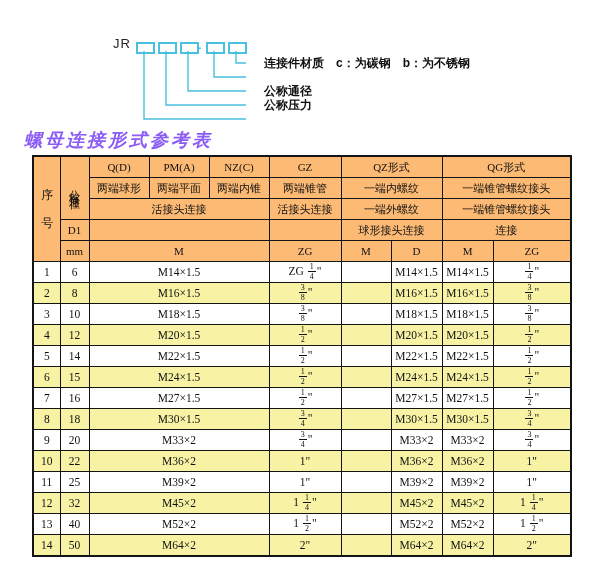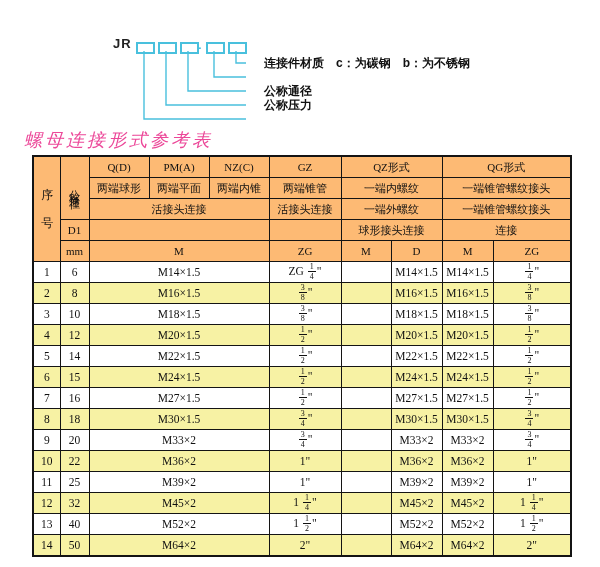--- a/index.html
+++ b/index.html
@@ -3,32 +3,32 @@
 <meta charset="utf-8">
 <style>
   html,body{margin:0;padding:0;}
   body{width:600px;height:567px;background:#ffffff;position:relative;overflow:hidden;
        font-family:"Liberation Sans",sans-serif;color:#111;}
 
   
   .diagram{position:relative;height:128px;width:600px;}
   .d-title{position:absolute;left:114px;top:16px;font-size:13px;font-weight:bold;letter-spacing:1px;}
   .star{color:#18a8dc;font-size:12px;margin-right:2px;font-weight:normal;}
-  .jr{position:absolute;left:113px;top:36px;font-size:13px;font-weight:bold;color:#222;letter-spacing:1px;}
+  .jr{position:absolute;left:113px;top:36px;font-size:13px;font-weight:normal;color:#222;letter-spacing:1px;}
   .cbox{position:absolute;top:42px;width:15px;height:8px;border:2px solid #49c0dd;background:#fff;}
   .b1{left:136px}.b2{left:158px}.b3{left:180px}.b4{left:206px}.b5{left:228px}
   .dash{position:absolute;left:197px;top:43px;color:#49c0dd;font-weight:bold;font-size:13px;line-height:10px;}
   svg.lines{position:absolute;left:0;top:0;}
   svg.lines polyline{fill:none;stroke:#49c0dd;stroke-width:1.4;}
   .d-label{position:absolute;left:264px;font-size:12px;font-weight:bold;white-space:nowrap;line-height:14px;}
   .dl0{top:56px}.dl1{top:70px}.dl2{top:84px}.dl3{top:98px}.dl4{top:112px}
 
   
   .tbl-title{margin:0 0 3px 24px;font-family:"Liberation Serif",serif;font-style:italic;
-             font-weight:normal;font-size:18px;letter-spacing:3px;color:#ec4899;}
+             font-weight:bold;font-size:18px;letter-spacing:3px;color:#8b5cf6;}
 
   
   table{margin-left:32px;border-collapse:collapse;table-layout:fixed;width:538px;
         border:2px solid #141414;font-family:"Liberation Serif",serif;}
   th,td{border:1px solid #141414;text-align:center;vertical-align:middle;padding:0;
         font-weight:normal;overflow:hidden;white-space:nowrap;}
   thead th{background:#fdba74;font-size:11px;height:20px;line-height:12px;}
   tbody td{background:#ffffff;font-size:11.5px;height:20px;}
   tr.hl td{background:#f7f2a4;}
   .vtext{writing-mode:vertical-lr;text-orientation:upright;display:inline-block;}

